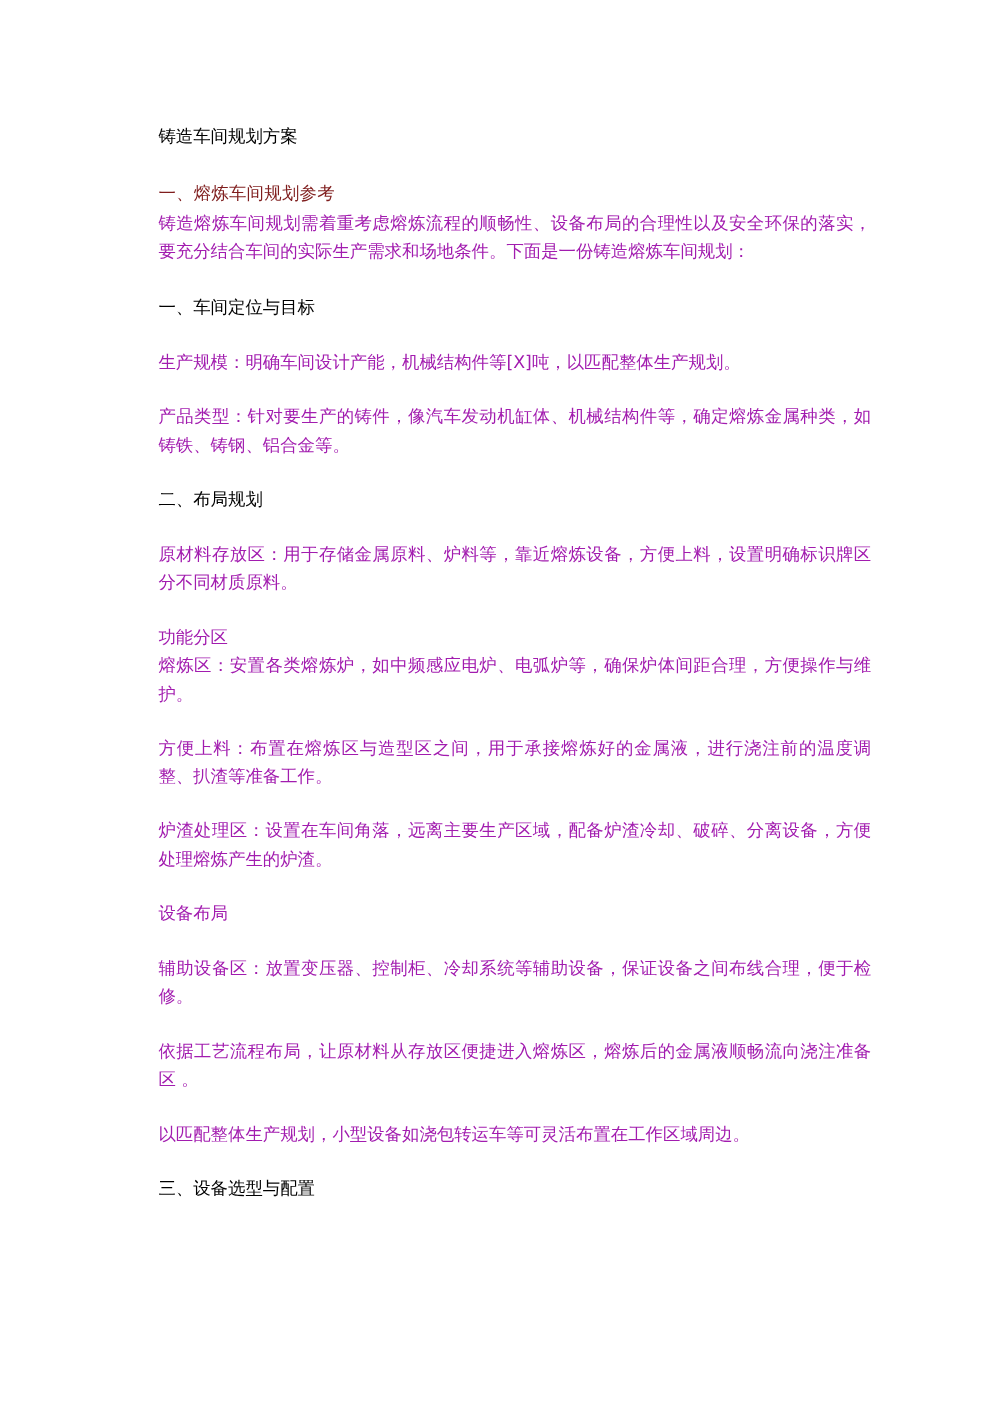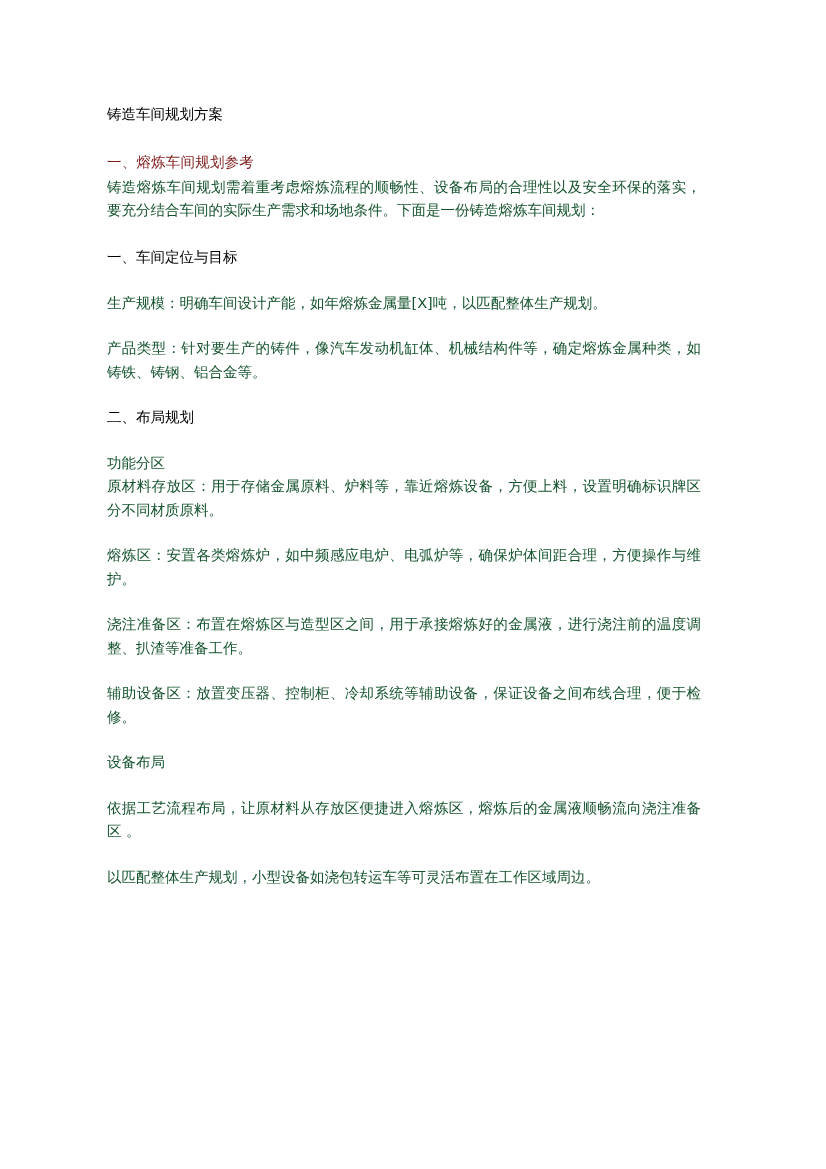--- a/index.html
+++ b/index.html
@@ -14,21 +14,21 @@
   .page {
     position: relative;
     width: 826px;
     height: 1169px;
     background: #ffffff;
     box-sizing: border-box;
     overflow: hidden;
   }
   .content {
     position: absolute;
-    left: 107px;
+    left: 132px;
     top: 104px;
     width: 594px;
   }
   .doc-title {
     font-size: 14.5px;
     line-height: 1.5;
     color: #000;
     margin: 0 0 26px 0;
   }
   .heading-red {
@@ -37,21 +37,21 @@
     color: #7f1d1d;
     margin: 0 0 2px 0;
     letter-spacing: 0.2px;
   }
   p.para {
     font-size: 14.5px;
     line-height: 1.62;
     margin: 0 0 22px 0;
     text-align: justify;
     text-justify: inter-ideograph;
-    color: #14532d;
+    color: #a21caf;
   }
   p.tight {
     margin-bottom: 0;
   }
   p.lead {
     margin-bottom: 24px;
   }
   .sub-heading {
     font-size: 14.5px;
     line-height: 1.62;
@@ -69,31 +69,35 @@
   <div class="content">
 
     <div class="doc-title">铸造车间规划方案</div>
 
     <div class="heading-red">一、熔炼车间规划参考</div>
 
     <p class="para lead">铸造熔炼车间规划需着重考虑熔炼流程的顺畅性、设备布局的合理性以及安全环保的落实，要充分结合车间的实际生产需求和场地条件。下面是一份铸造熔炼车间规划：</p>
 
     <div class="block-group">
       <div class="sub-heading">一、车间定位与目标</div>
-      <p class="para">生产规模：明确车间设计产能，如年熔炼金属量[X]吨，以匹配整体生产规划。</p>
+      <p class="para">生产规模：明确车间设计产能，机械结构件等[X]吨，以匹配整体生产规划。</p>
       <p class="para">产品类型：针对要生产的铸件，像汽车发动机缸体、机械结构件等，确定熔炼金属种类，如铸铁、铸钢、铝合金等。</p>
     </div>
 
     <div class="block-group">
       <div class="sub-heading">二、布局规划</div>
+      <p class="para">原材料存放区：用于存储金属原料、炉料等，靠近熔炼设备，方便上料，设置明确标识牌区分不同材质原料。</p>
       <p class="para tight">功能分区</p>
-      <p class="para">原材料存放区：用于存储金属原料、炉料等，靠近熔炼设备，方便上料，设置明确标识牌区分不同材质原料。</p>
       <p class="para">熔炼区：安置各类熔炼炉，如中频感应电炉、电弧炉等，确保炉体间距合理，方便操作与维护。</p>
-      <p class="para">浇注准备区：布置在熔炼区与造型区之间，用于承接熔炼好的金属液，进行浇注前的温度调整、扒渣等准备工作。</p>
+      <p class="para">方便上料：布置在熔炼区与造型区之间，用于承接熔炼好的金属液，进行浇注前的温度调整、扒渣等准备工作。</p>
+      <p class="para">炉渣处理区：设置在车间角落，远离主要生产区域，配备炉渣冷却、破碎、分离设备，方便处理熔炼产生的炉渣。</p>
+      <p class="para">设备布局</p>
       <p class="para">辅助设备区：放置变压器、控制柜、冷却系统等辅助设备，保证设备之间布线合理，便于检修。</p>
-      <p class="para">设备布局</p>
       <p class="para">依据工艺流程布局，让原材料从存放区便捷进入熔炼区，熔炼后的金属液顺畅流向浇注准备区 。</p>
       <p class="para">以匹配整体生产规划，小型设备如浇包转运车等可灵活布置在工作区域周边。</p>
     </div>
 
+    <div class="block-group">
+      <div class="sub-heading">三、设备选型与配置</div>
+    </div>
 
   </div>
 </div>
 
 </body></html>

